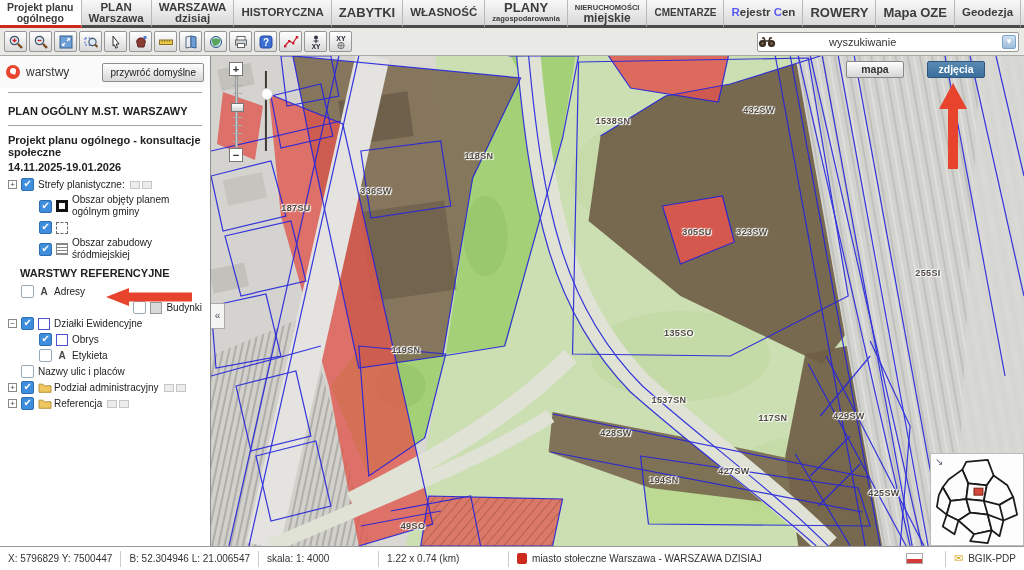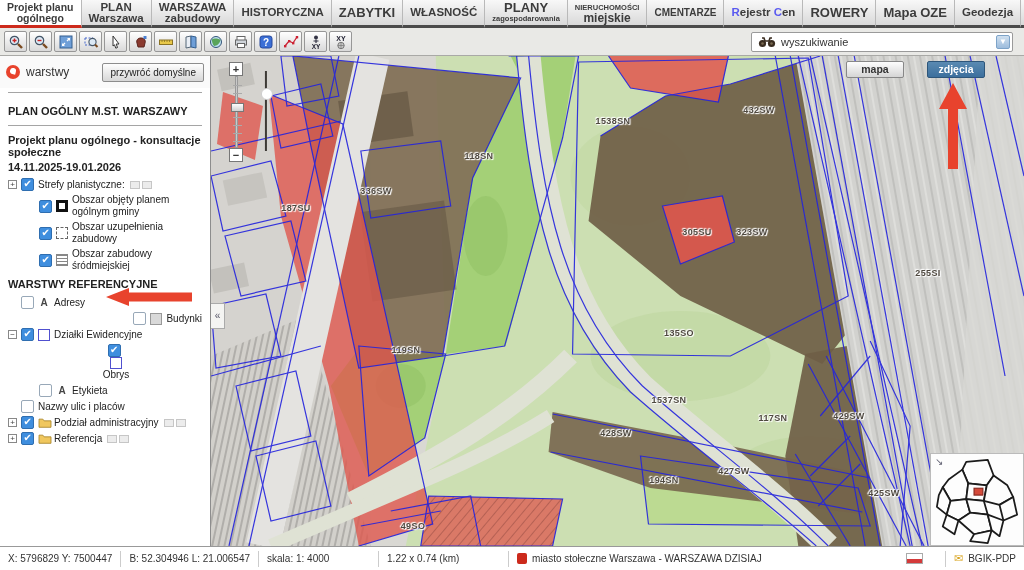--- a/index.html
+++ b/index.html
@@ -18,22 +18,22 @@
   .tab.active { background:#fff; border-bottom:3px solid #cd2a1c; }
   .nav-filler { flex:1; background:linear-gradient(#6a6a6a,#3d3d3d); border-bottom:3px solid #2e2e2e; }
 
   
   .toolbar { position:relative; display:flex; align-items:center; height:28px;
     background:#e9e9e6; border-bottom:1px solid #a9a9a6; padding-left:3px; }
   .tbtn { width:23px; height:21px; margin:0 1px; border:1px solid #979797; border-radius:2px;
     background:linear-gradient(#ffffff,#d9d9d9); display:flex; align-items:center; justify-content:center;
     cursor:pointer; }
   .tbtn svg { width:16px; height:16px; }
-  .searchbox { position:absolute; right:11px; top:4px; width:262px; height:20px; background:#fff;
-    border:1px solid #9a9a9a; border-radius:2px; display:flex; align-items:center; padding:0 2px 0 6px; }
+  .searchbox { position:absolute; right:5px; top:4px; width:262px; height:20px; background:#fff;
+    border:1px solid #9a9a9a; border-radius:2px; display:flex; align-items:center; padding:0 2px 0 0;gap:48px; }
   .searchbox .stext { flex:1; font-size:11px; color:#333; margin-left:5px; }
   .searchbox .sdrop { width:14px; height:14px; background:linear-gradient(#cfe0f0,#9dbcdc);
     border:1px solid #7da3c8; border-radius:2px; color:#fff; font-size:8px; line-height:12px;
     text-align:center; cursor:pointer; }
 
   
   .main { display:flex; height:490px; }
   .sidebar { position:relative; width:211px; border-right:1px solid #8d8d8d; background:#fff;
     font-size:11px; overflow:hidden; }
   .sb-head { display:flex; align-items:center; height:27px; padding:16px 6px; background:#fafafa; }
@@ -112,21 +112,21 @@
       <div class="tab active">
         <span class="tl">Projekt planu</span>
         <span class="tl">ogólnego</span>
       </div>
       <div class="tab">
         <span class="tl md">PLAN</span>
         <span class="tl md">Warszawa</span>
       </div>
       <div class="tab">
         <span class="tl md">WARSZAWA</span>
-        <span class="tl md">zabudowy</span>
+        <span class="tl md">dzisiaj</span>
       </div>
       <div class="tab">
         <span class="tl md">HISTORYCZNA</span>
       </div>
       <div class="tab">
         <span class="tl lg">ZABYTKI</span>
       </div>
       <div class="tab">
         <span class="tl md">WŁASNOŚĆ</span>
       </div>
@@ -296,50 +296,49 @@
           <div class="trow" style="margin-left: 18px;">
             <span class="exp-sp"></span>
             <span class="cb on"></span>
             <span class="swatch sw-black"></span>
             <span class="lab" style="max-width: 130px;">Obszar objęty planem ogólnym gminy</span>
           </div>
           <div class="trow" style="margin-left: 18px;">
             <span class="exp-sp"></span>
             <span class="cb on"></span>
             <span class="swatch sw-dashed"></span>
-            <span class="lab" style="max-width: 130px;">Obszar uzupełnienia zabudowy</span>
           </div>
           <div class="trow" style="margin-left: 18px;">
             <span class="exp-sp"></span>
             <span class="cb on"></span>
             <span class="swatch sw-dashedh"></span>
             <span class="lab" style="max-width: 130px;">Obszar zabudowy śródmiejskiej</span>
           </div>
           <div class="trow">
-            <span class="sb-sect" style="margin:3px 0">WARSTWY REFERENCYJNE</span>
+            <span class="sb-sect" style="margin:3px 12px">WARSTWY REFERENCYJNE</span>
           </div>
           <div class="trow" style="margin-left: 0px;">
             <span class="exp-sp"></span>
             <span class="cb"></span>
             <span class="swatch sw-A">A</span>
             <span class="lab">Adresy</span>
           </div>
           <div class="trow" style="margin-left: 0px; justify-content: flex-end;">
             <span class="exp-sp"></span>
             <span class="cb"></span>
             <span class="swatch sw-gray"></span>
             <span class="lab">Budynki</span>
           </div>
           <div class="trow" style="margin-left: 0px;">
             <span class="exp">−</span>
             <span class="cb on"></span>
             <span class="swatch sw-blue"></span>
             <span class="lab">Działki Ewidencyjne</span>
           </div>
-          <div class="trow" style="margin-left: 18px; flex-direction: column;">
+          <div class="trow" style="margin-left: 18px;">
             <span class="exp-sp"></span>
             <span class="cb on"></span>
             <span class="swatch sw-blue"></span>
             <span class="lab" style="max-width: 130px;">Obrys</span>
           </div>
           <div class="trow" style="margin-left: 18px;">
             <span class="exp-sp"></span>
             <span class="cb"></span>
             <span class="swatch sw-A">A</span>
             <span class="lab" style="max-width: 130px;">Etykieta</span>

